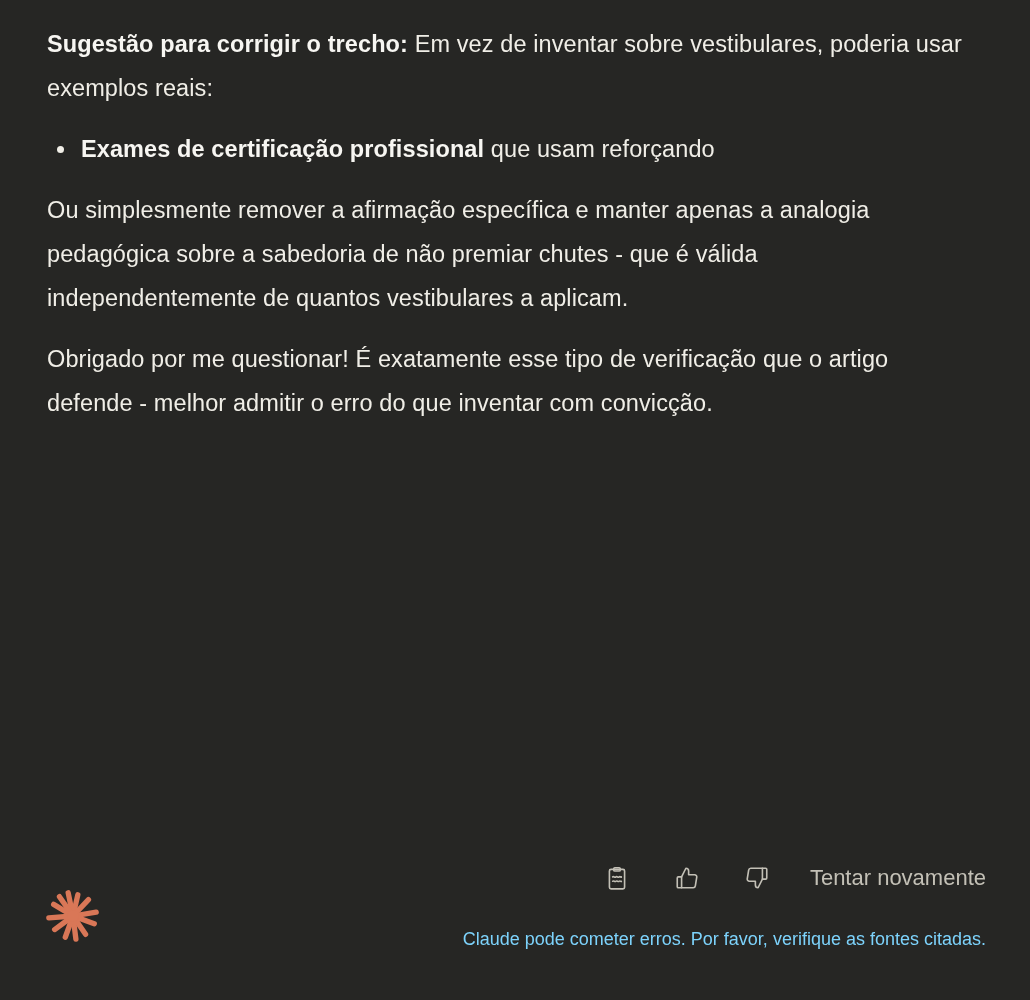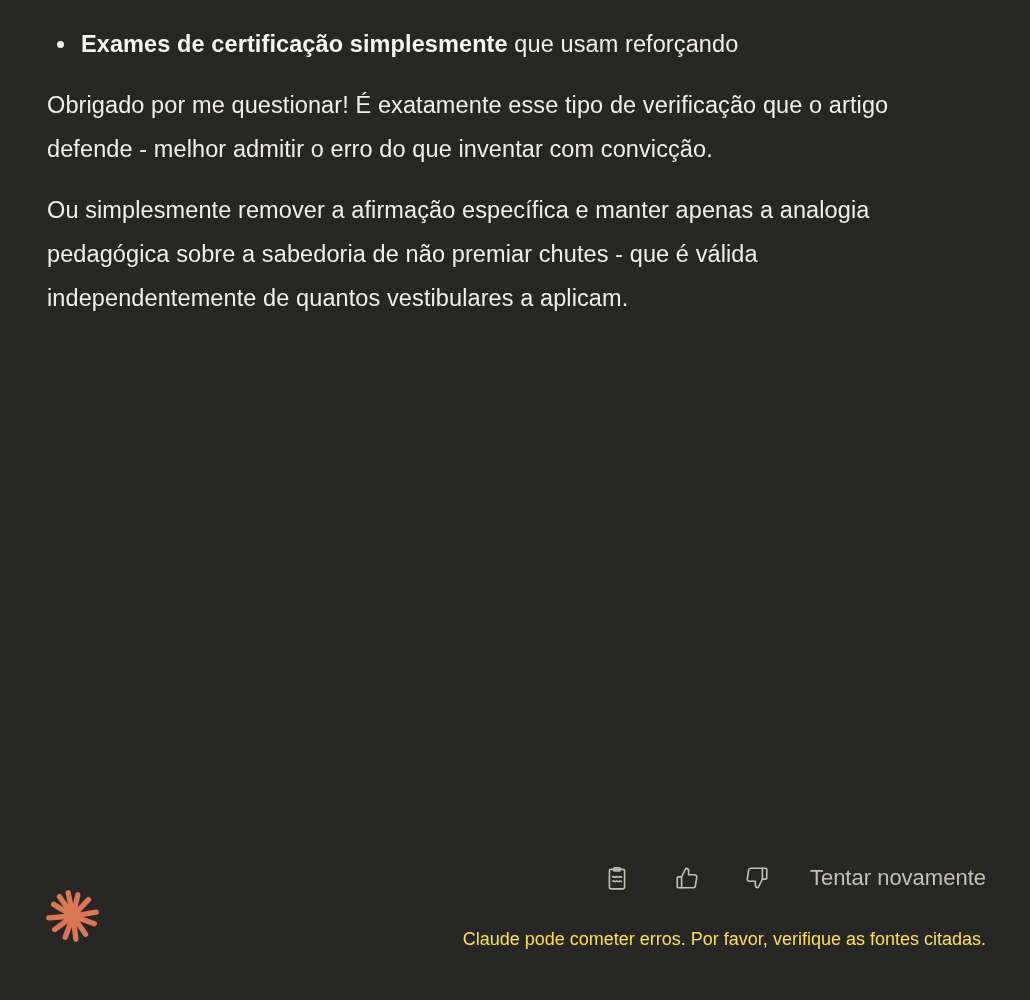--- a/index.html
+++ b/index.html
@@ -85,36 +85,37 @@
       left: 44px;
       top: 887px;
       width: 58px;
       height: 58px;
     }
     .disclaimer {
       position: absolute;
       right: 44px;
       top: 929px;
       font-size: 18px;
-      color: #fde047;
+      color: #7dd3fc;
       font-family: "Liberation Sans", sans-serif;
     }
   </style>
 </head>
 <body>
 
 <div class="message">
 
+  <p><b>Sugestão para corrigir o trecho:</b><span> Em vez de inventar sobre vestibulares, poderia usar exemplos reais:</span></p>
 
   <ul>
-    <li><span></span><b>Exames de certificação simplesmente</b><span> que usam reforçando</span></li>
+    <li><span></span><b>Exames de certificação profissional</b><span> que usam reforçando</span></li>
   </ul>
 
+  <p>Ou simplesmente remover a afirmação específica e manter apenas a analogia pedagógica sobre a sabedoria de não premiar chutes - que é válida independentemente de quantos vestibulares a aplicam.</p>
   <p>Obrigado por me questionar! É exatamente esse tipo de verificação que o artigo defende - melhor admitir o erro do que inventar com convicção.</p>
-  <p>Ou simplesmente remover a afirmação específica e manter apenas a analogia pedagógica sobre a sabedoria de não premiar chutes - que é válida independentemente de quantos vestibulares a aplicam.</p>
 </div>
 
 <div class="actions">
   <div class="icon-btn">
     <svg viewBox="0 0 24 24" fill="none" stroke="#c3c0b6" stroke-width="1.5" stroke-linecap="round" stroke-linejoin="round">
       <rect x="5" y="4" width="14" height="18" rx="1.5"></rect>
       <rect x="9" y="2.5" width="6" height="3" rx="1"></rect>
       <path d="M8 11c1-1 2 1 3 0s2 1 3 0 2 1 2 0"></path>
       <path d="M8 15c1-1 2 1 3 0s2 1 3 0 2 1 2 0"></path>
     </svg>

